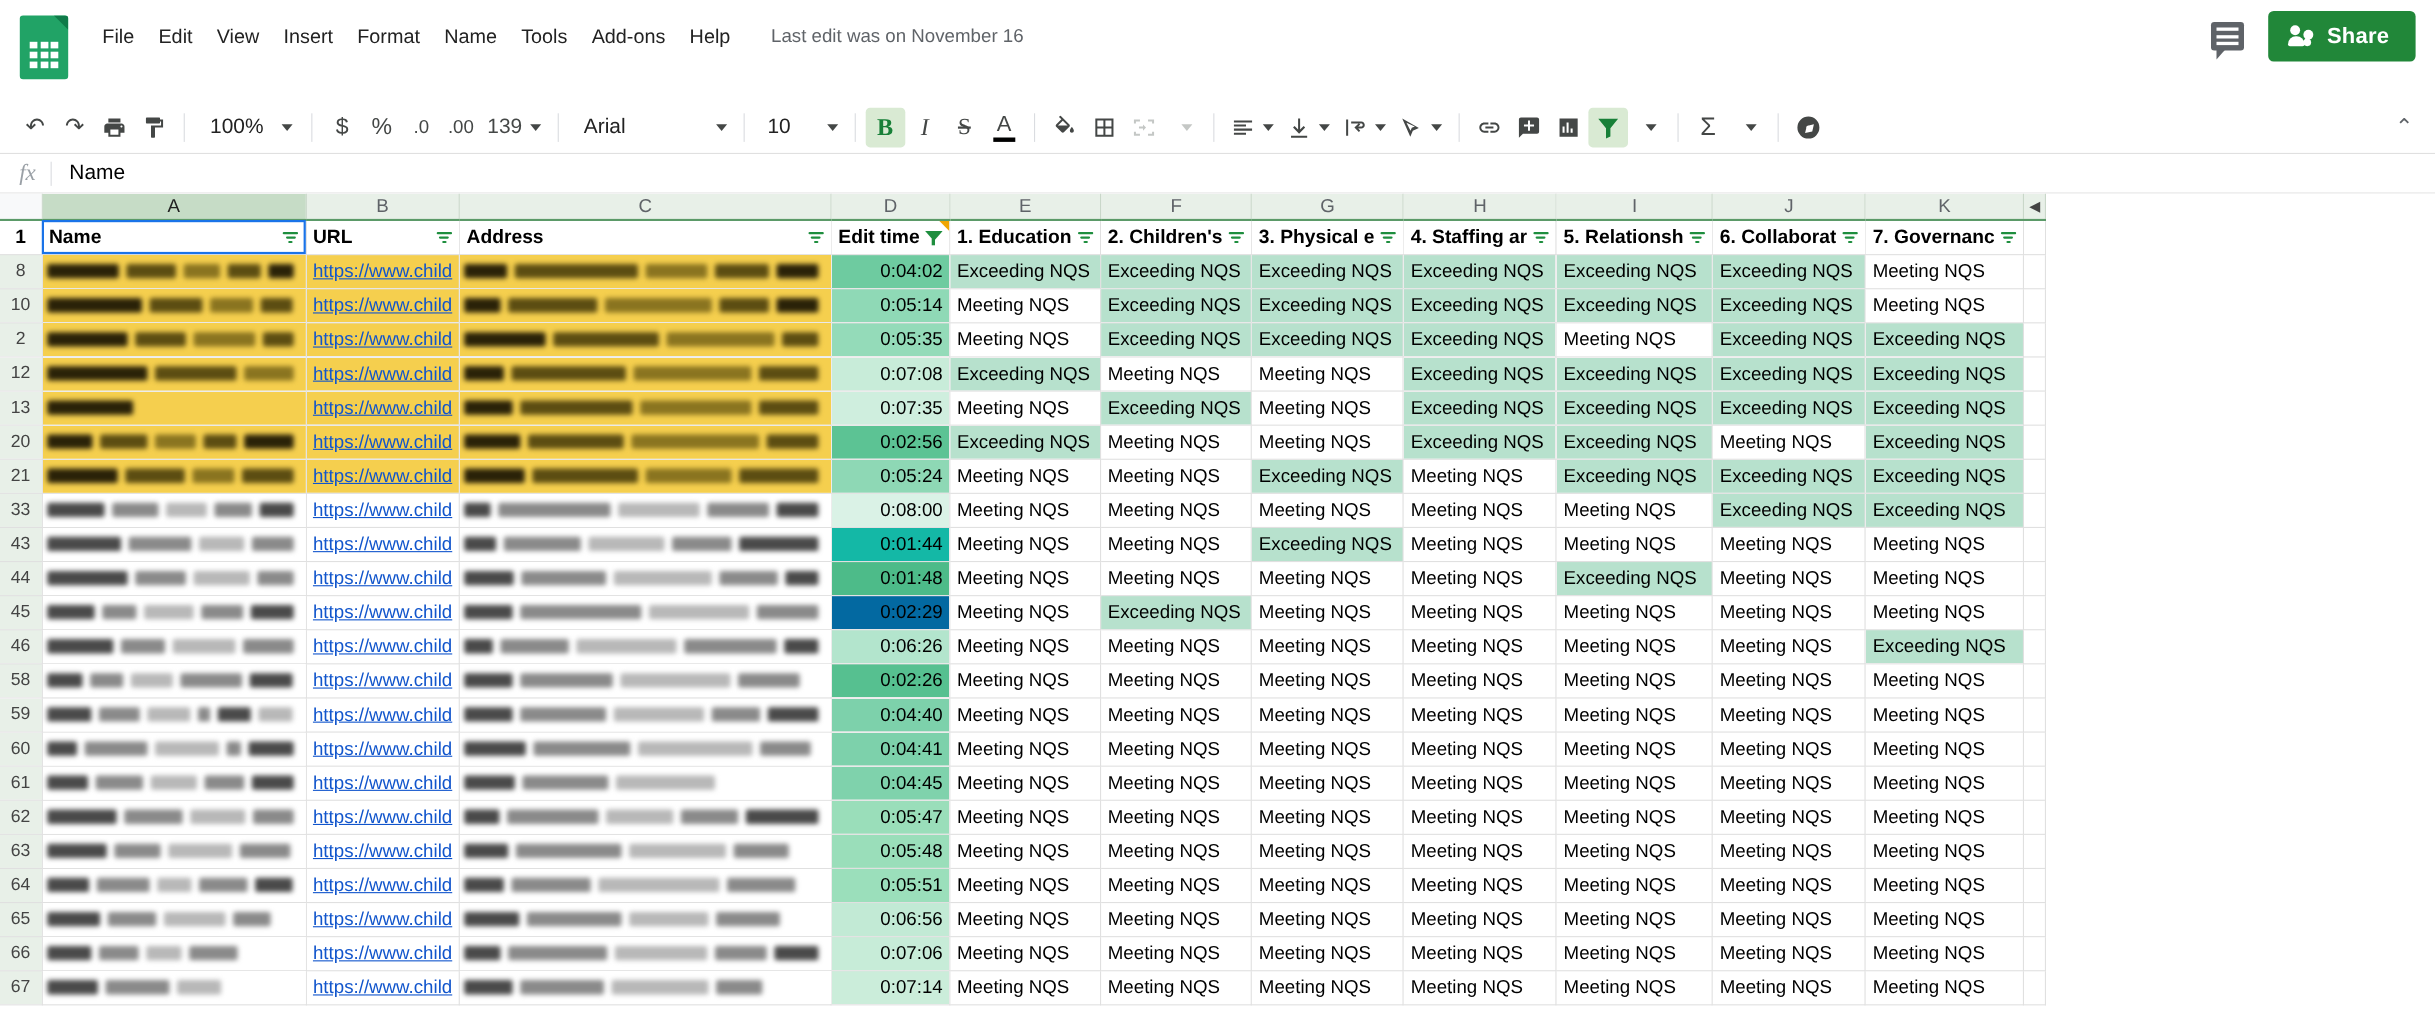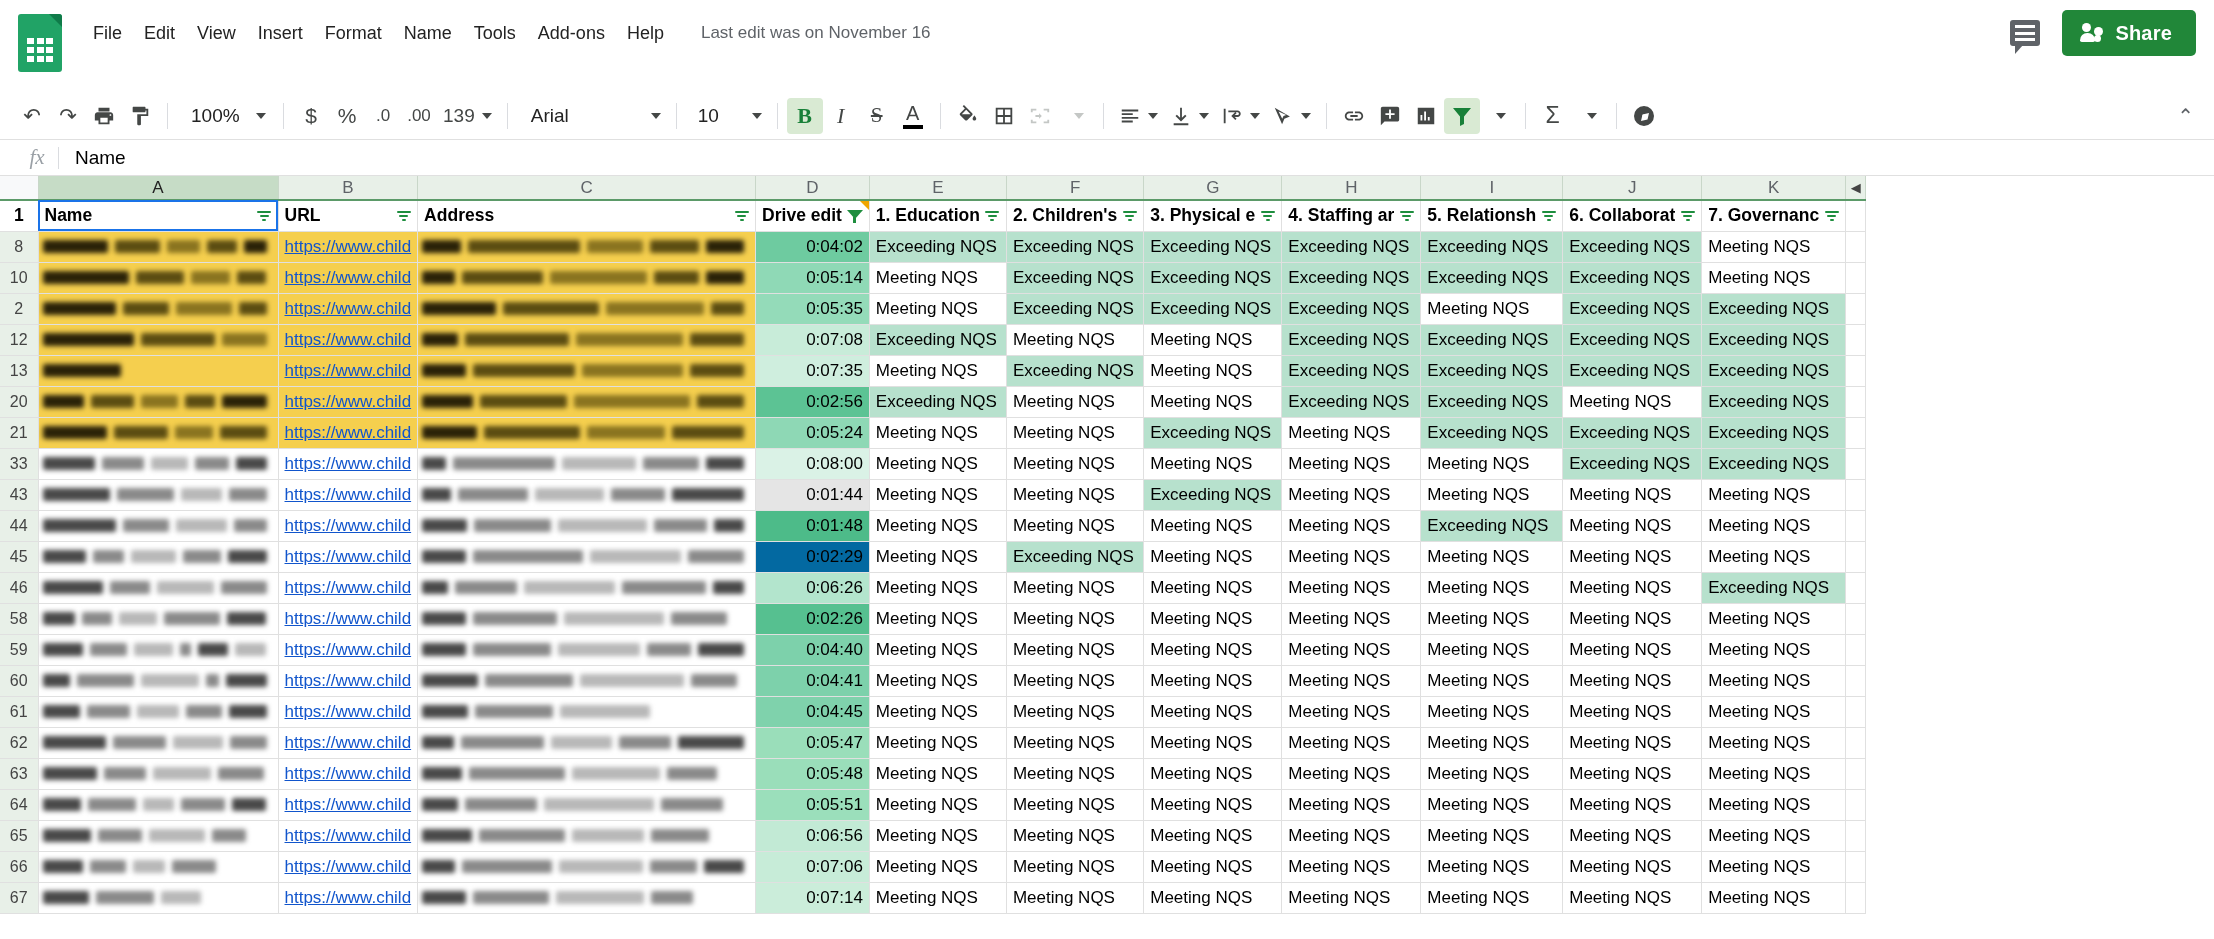--- a/index.html
+++ b/index.html
@@ -269,21 +269,21 @@
     cursor: pointer;
   }
 
   
   .formula-bar {
     height: 36px;
     display: flex;
     align-items: center;
     background: #fff;
     border-bottom: 1px solid #e0e0e0;
-    padding-left: 16px;
+    padding-left: 4px;
   }
   .fx {
     width: 42px;
     text-align: center;
     color: #9aa0a6;
     font-style: italic;
     font-family: "Liberation Serif", serif;
     font-size: 21px;
   }
   .fdiv { width: 1px; height: 22px; background: #dadce0; margin-right: 16px; }
@@ -730,21 +730,21 @@
               <span class="funnel">
                 <i></i>
                 <i></i>
                 <i></i>
               </span>
             </div>
           </td>
           <td class="">
             <span class="filter-corner"></span>
             <div class="hdr-inner">
-              <span class="hdr-label">Drive edit</span>
+              <span class="hdr-label">Edit time</span>
               <span class="funnel-active"></span>
             </div>
           </td>
           <td class="">
             <div class="hdr-inner">
               <span class="hdr-label">1. Education</span>
               <span class="funnel">
                 <i></i>
                 <i></i>
                 <i></i>
@@ -1060,21 +1060,21 @@
           <td class="url-cell" style="background:#fff;"><a>https://www.child</a></td>
           <td class="addr-cell" style="background:#fff;">
             <div class="redact">
               <span class="bar-d" style="width:34px"></span>
               <span class="bar-m" style="width:84px"></span>
               <span class="bar-l" style="width:82px"></span>
               <span class="bar-m" style="width:64px"></span>
               <span class="bar-d" style="width:86px"></span>
             </div>
           </td>
-          <td class="time-cell" style="background:#e5e5e5">0:01:44</td>
+          <td class="time-cell" style="background:#14b8a6">0:01:44</td>
           <td class="nqs" style="background:#fff">Meeting NQS</td>
           <td class="nqs" style="background:#fff">Meeting NQS</td>
           <td class="nqs" style="background:#b7e1cd">Exceeding NQS</td>
           <td class="nqs" style="background:#fff">Meeting NQS</td>
           <td class="nqs" style="background:#fff">Meeting NQS</td>
           <td class="nqs" style="background:#fff">Meeting NQS</td>
           <td class="nqs" style="background:#fff">Meeting NQS</td>
           <td></td>
         </tr>
         <tr class="data-row">

